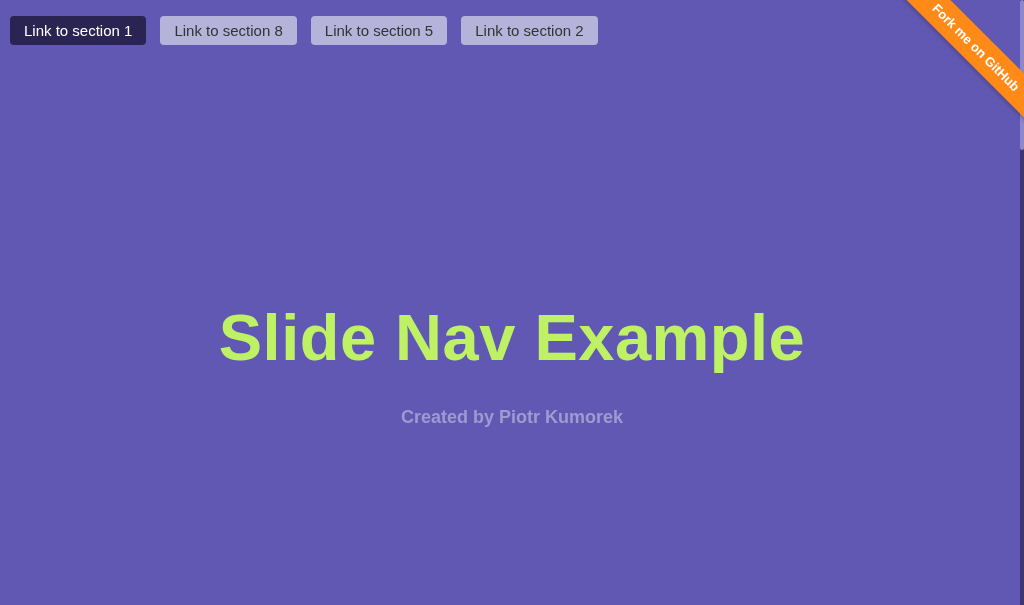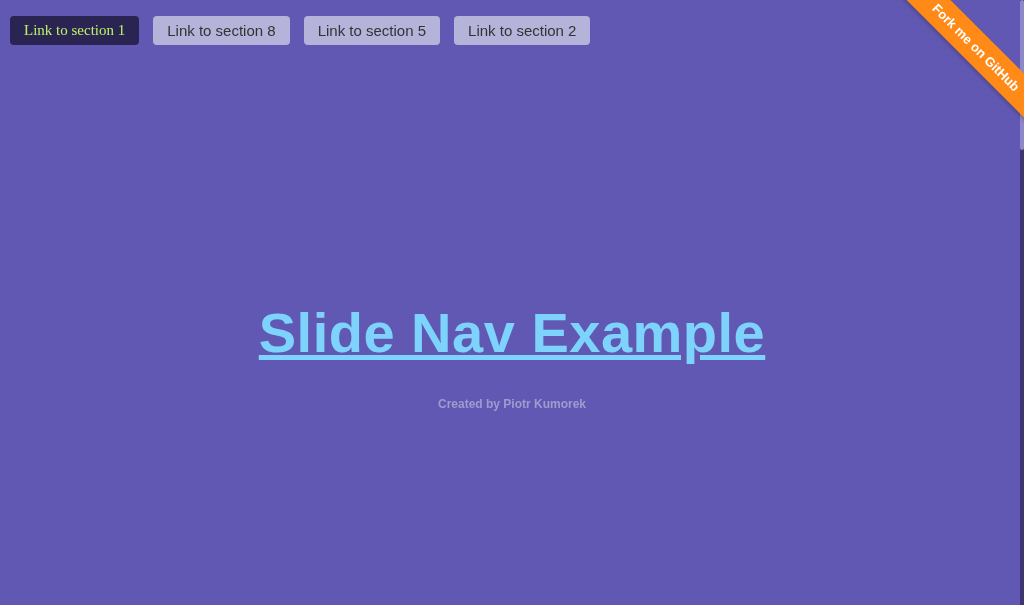--- a/index.html
+++ b/index.html
@@ -42,44 +42,42 @@
     .nav-link {
       padding: 6px 14px;
       border-radius: 4px;
       font-size: 15px;
       cursor: pointer;
       text-align: center;
       user-select: none;
     }
     .nav-link.active {
       background: #2a2452;
-      color: #bef264;
-      font-family: Liberation Serif, serif;
+      color: #ffffff;
     }
     .nav-link.inactive {
       background: #b5b3da;
       color: #333333;
     }
     .hero {
       position: absolute;
       top: 300px;
       left: 0;
       width: 100%;
       text-align: center;
     }
     .hero-title {
-      font-size: 56px;
+      font-size: 65px;
       font-weight: bold;
-      color: #7dd3fc;
+      color: #bef264;
       letter-spacing: 0.5px;
-      text-decoration: underline;
     }
     .hero-subtitle {
       margin-top: 32px;
-      font-size: 12px;
+      font-size: 18px;
       font-weight: bold;
       color: #a19ad0;
     }
     .ribbon {
       position: absolute;
       top: 32px;
       right: -62px;
       width: 220px;
       background: #ff8a17;
       color: #ffffff;

